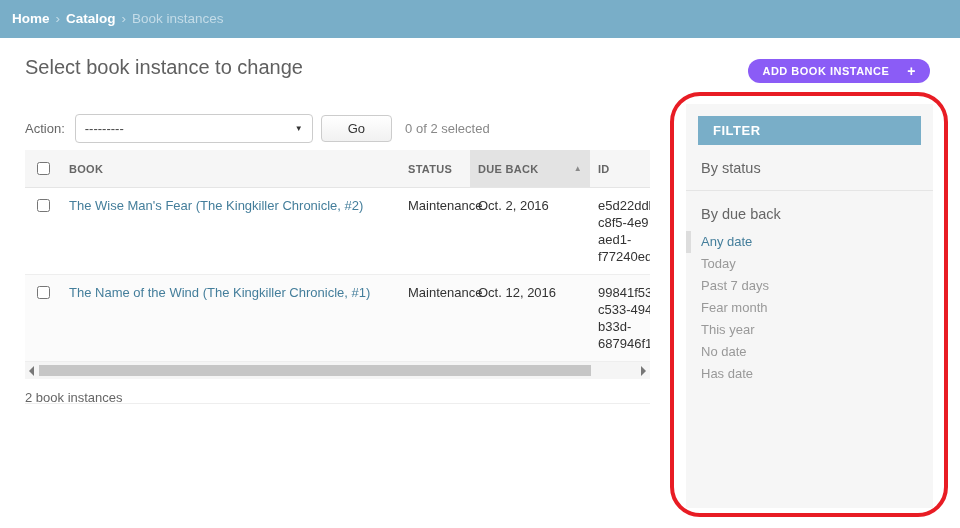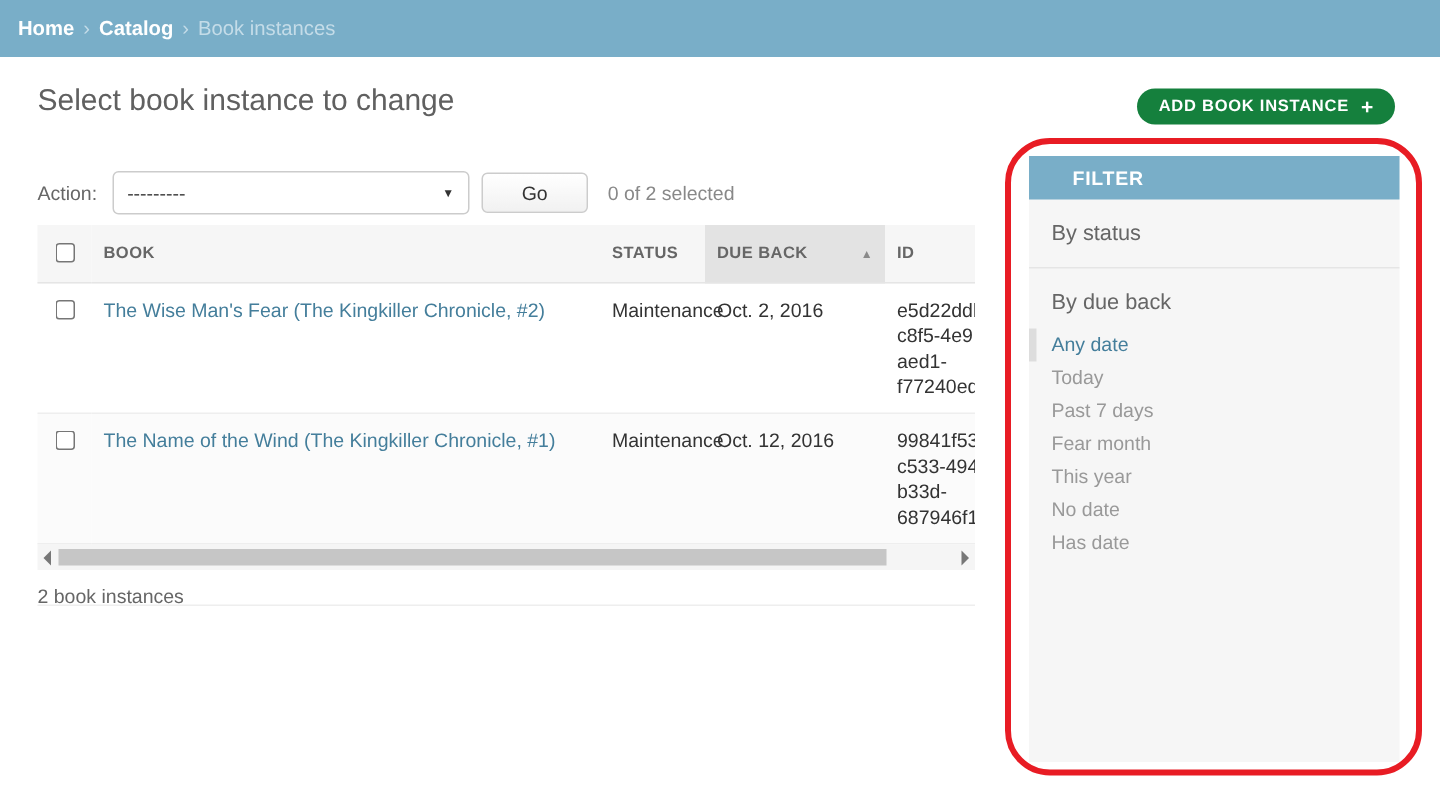--- a/index.html
+++ b/index.html
@@ -19,23 +19,23 @@
   .breadcrumbs .sep { margin:0 6px; color:#c4dce8; }
   .breadcrumbs .current { color:#c4dce8; }
 
   
   .page-title {
     position:absolute; left:25px; top:56px;
     font-size:20px; font-weight:400; color:#606060; margin:0;
   }
   .add-btn {
     position:absolute; right:30px; top:59px; height:24px;
-    background:#15803d; color:#fff; border:none; border-radius:15px;
+    background:#8b5cf6; color:#fff; border:none; border-radius:15px;
     font-family:inherit; font-size:11px; font-weight:700; letter-spacing:.5px;
-    padding:0 14px; line-height:24px; cursor:pointer; display:flex; align-items:flex-end; gap:8px;
+    padding:0 14px; line-height:24px; cursor:pointer; display:flex; align-items:flex-end; gap:18px;
   }
   .add-btn .plus { font-size:14px; font-weight:700; }
 
   
   .actions-row {
     position:absolute; left:25px; top:113px; height:30px;
     display:flex; align-items:center; font-size:13px; color:#666;
   }
   .fake-select {
     width:238px; height:29px; margin-left:10px;
@@ -90,22 +90,22 @@
 
   .count-text { position:absolute; left:25px; top:377px; font-size:13px; color:#666; }
   .bottom-divider { position:absolute; left:25px; top:403px; width:625px; border-top:1px solid #eee; }
 
   
   .filter-panel {
     position:absolute; left:686px; top:104px; width:247px; height:404px;
     background:#f6f6f6;
   }
   .filter-panel h2 {
-    margin:0; background:#79aec8; color:#fff; font-size:13px; font-weight:700;
-    letter-spacing:.5px; padding:7px 29px;
+    margin:12px; background:#79aec8; color:#fff; font-size:13px; font-weight:700;
+    letter-spacing:.5px; padding:7px 15px;
   }
   .filter-panel h3 {
     margin:15px 15px 9px; font-size:14.5px; font-weight:400; color:#666;
   }
   .filter-panel ul { list-style:none; margin:0 0 14px; padding:0; }
   .filter-panel li { line-height:22px; font-size:13px; }
   .filter-panel li a {
     display:block; color:#999; text-decoration:none; padding-left:15px; cursor:pointer;
   }
   .filter-panel li.selected a {

